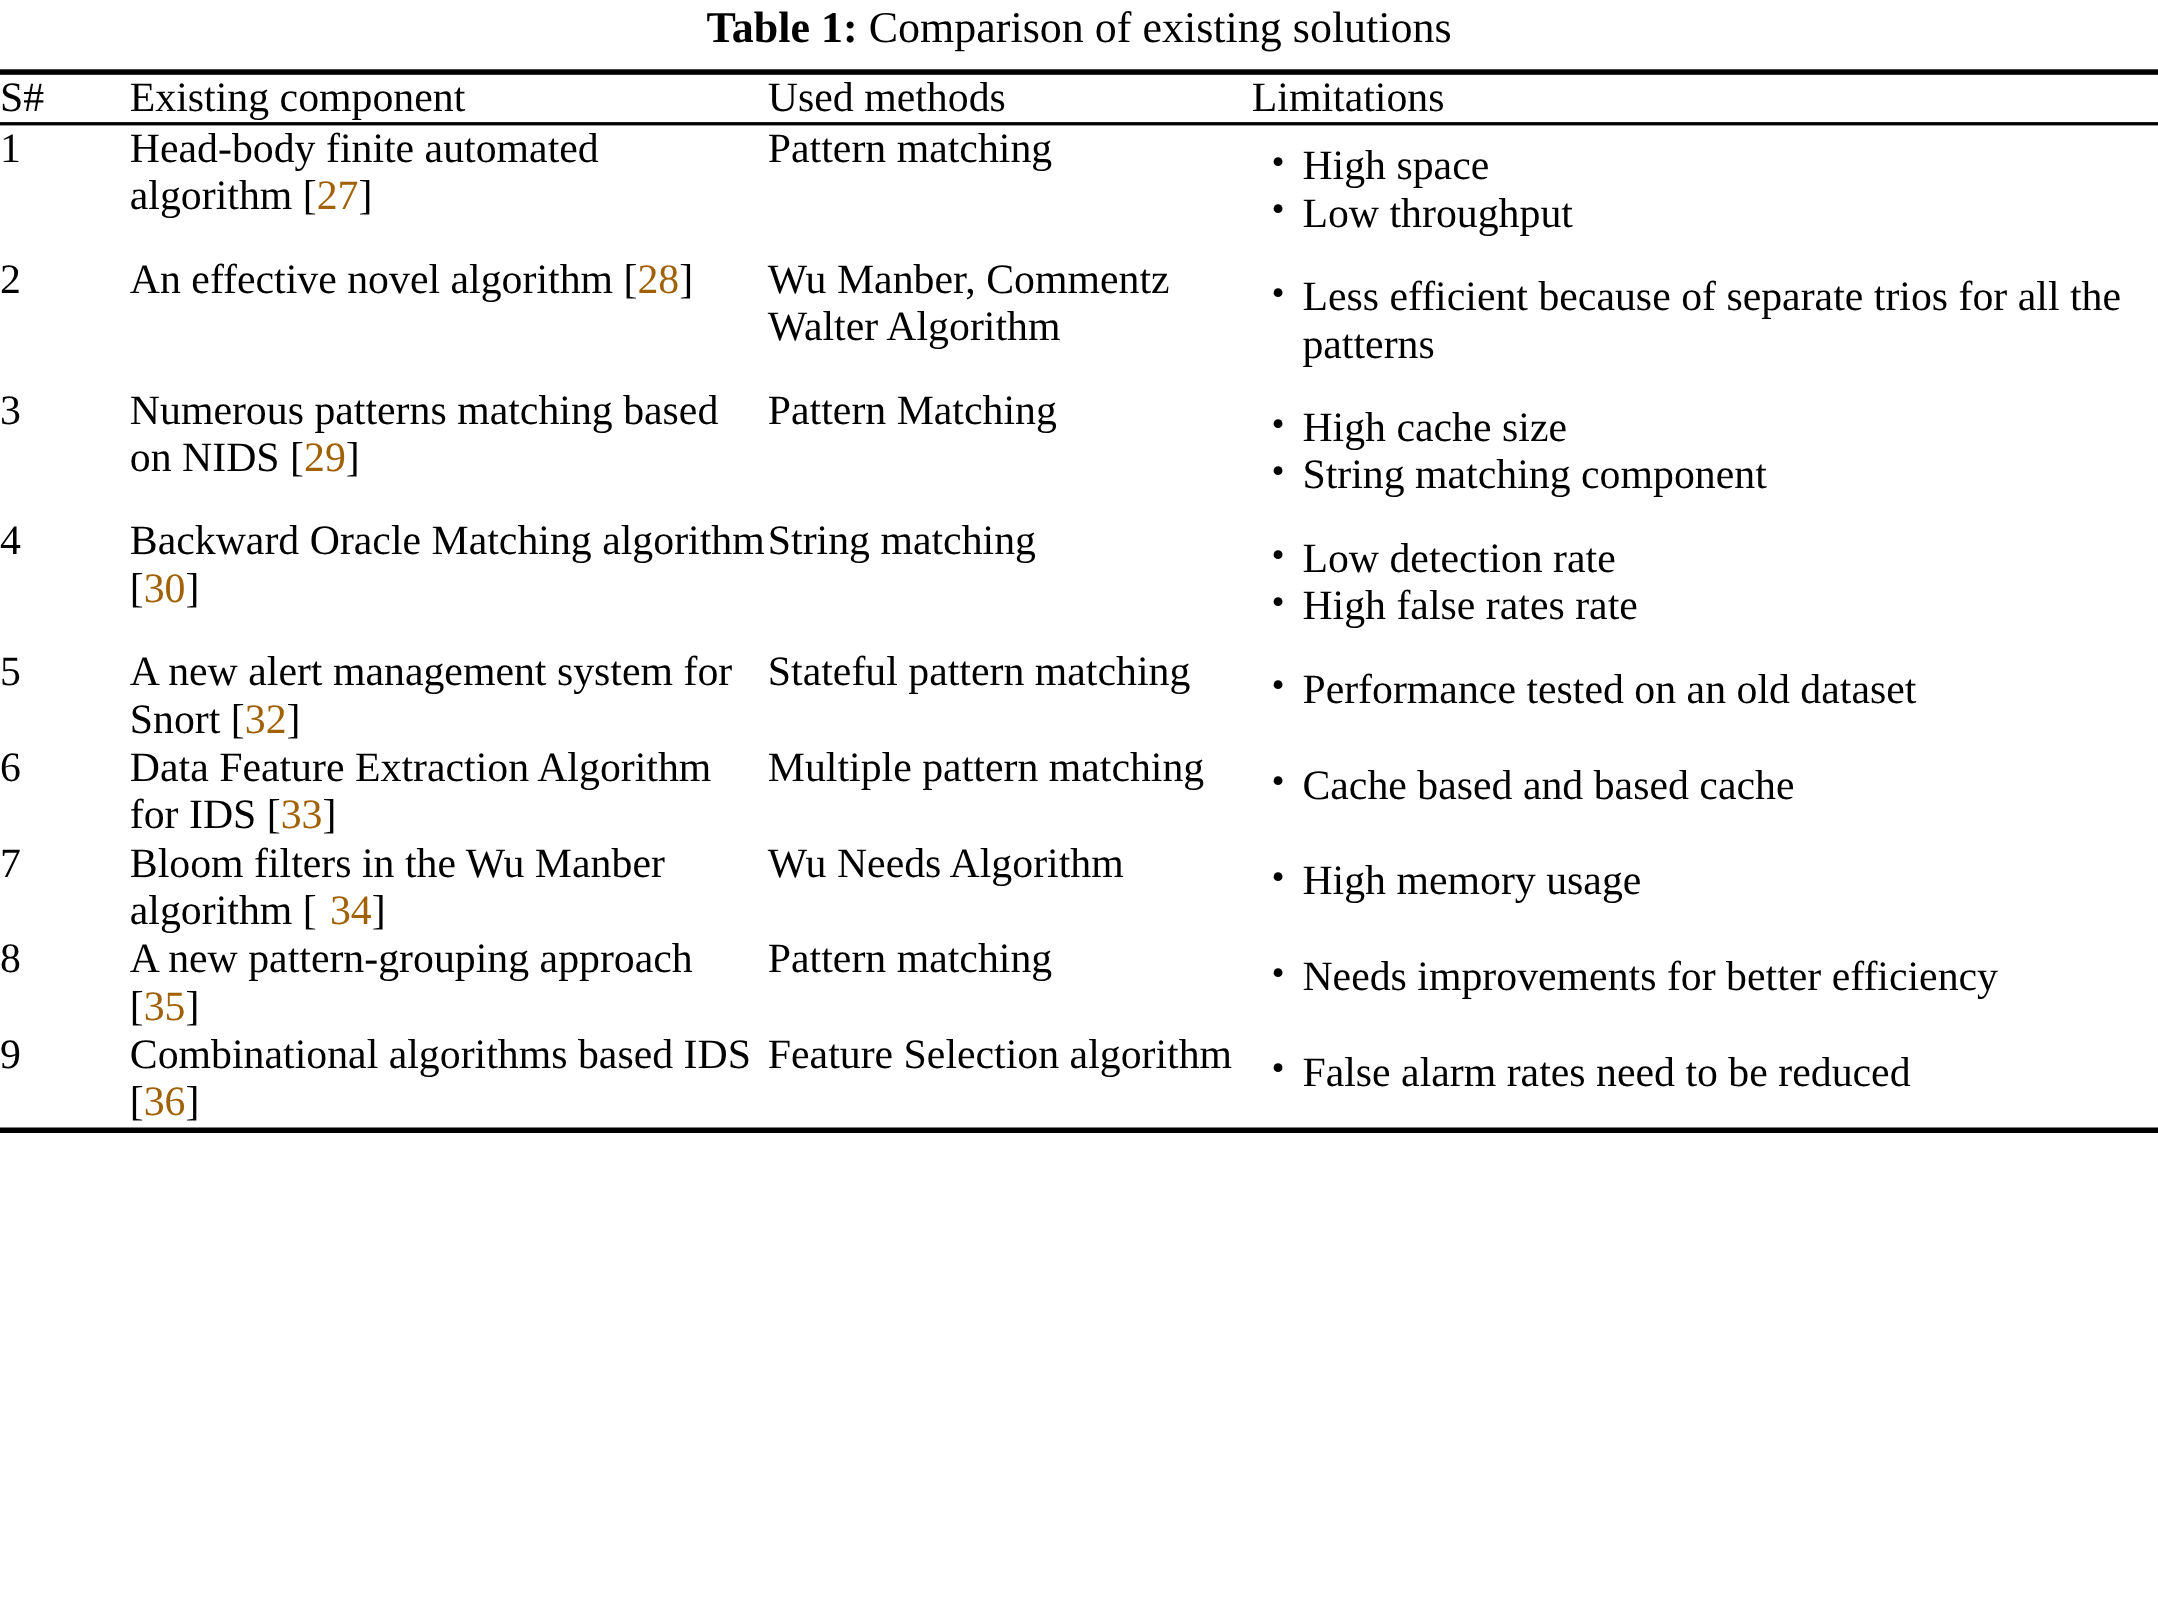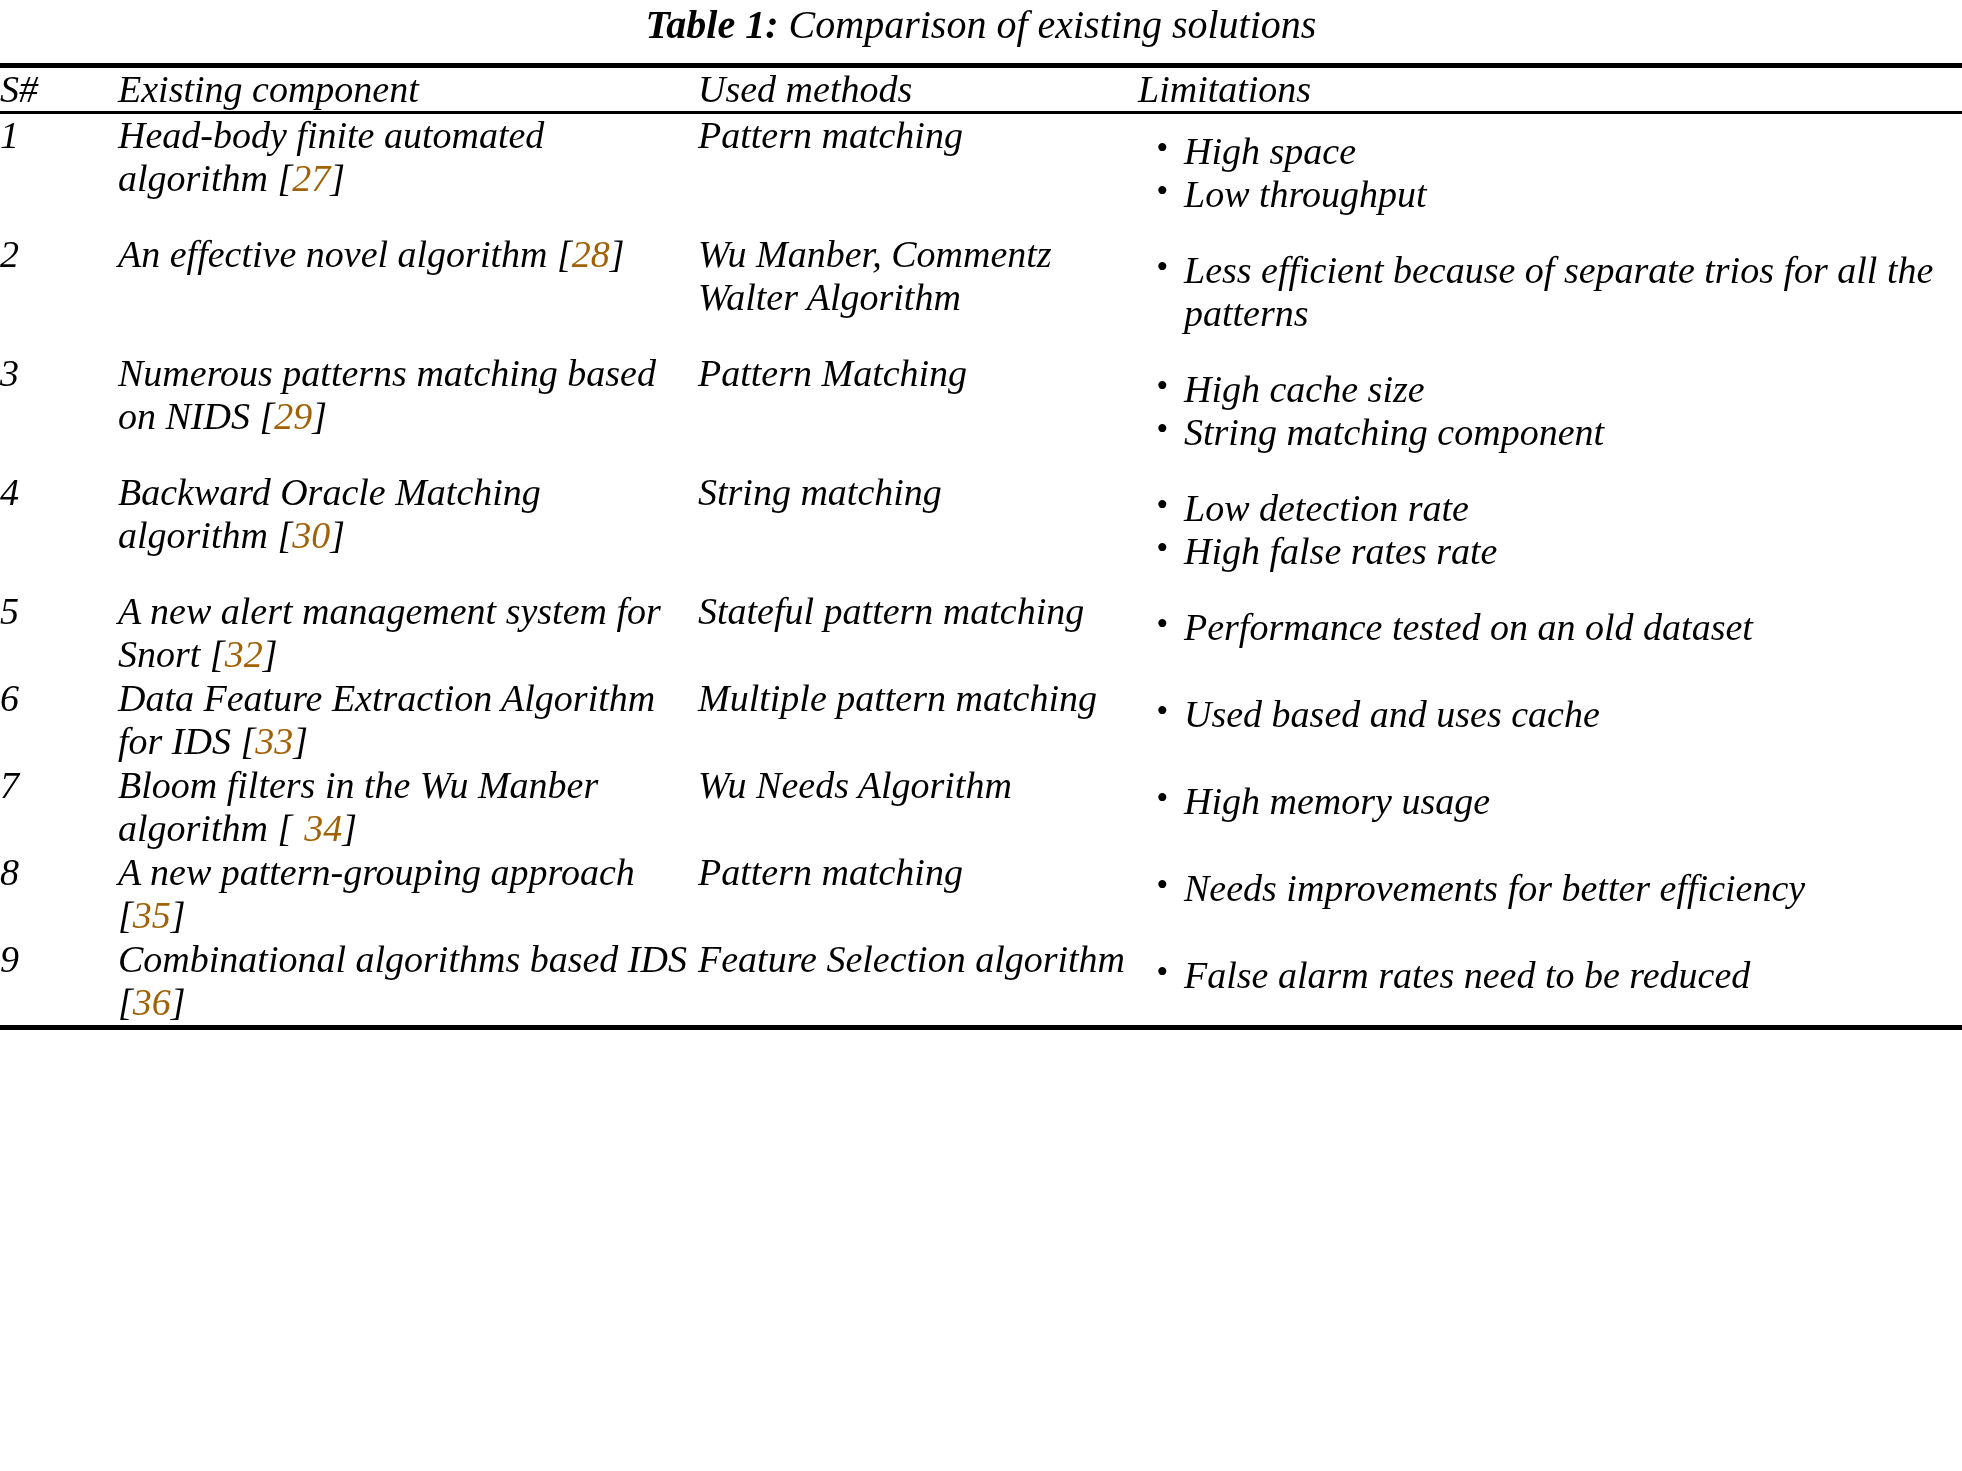--- a/index.html
+++ b/index.html
@@ -13,21 +13,20 @@
     font-family: "Liberation Serif", "DejaVu Serif", serif;
     color: #000000;
     overflow: hidden;
   }
 
   .page {
     position: relative;
     width: 1962px;
     height: 1471px;
     box-sizing: border-box;
-    font-style: italic;
   }
 
   
   .caption {
     width: 100%;
     text-align: center;
     font-size: 40px;
     line-height: 1.05;
     padding-top: 4px;
     white-space: nowrap;
@@ -207,21 +206,21 @@
               <li>Performance tested on an old dataset</li>
             </ul>
           </td>
         </tr>
         <tr class="body-row">
           <td class="sn">6</td>
           <td class="cell-pad-r"><span>Data Feature Extraction Algorithm for IDS</span> <span class="brk">[</span><a class="ref" style="text-decoration: none;">33</a><span class="brk">]</span></td>
           <td class="cell-pad-r">Multiple pattern matching</td>
           <td>
             <ul class="lims">
-              <li>Used based and uses cache</li>
+              <li>Cache based and based cache</li>
             </ul>
           </td>
         </tr>
         <tr class="body-row">
           <td class="sn">7</td>
           <td class="cell-pad-r"><span>Bloom filters in the Wu Manber algorithm</span> <span class="brk">[</span><a class="ref" style="text-decoration: none; margin-left: 12px;">34</a><span class="brk">]</span></td>
           <td class="cell-pad-r">Wu Needs Algorithm</td>
           <td>
             <ul class="lims">
               <li>High memory usage</li>

